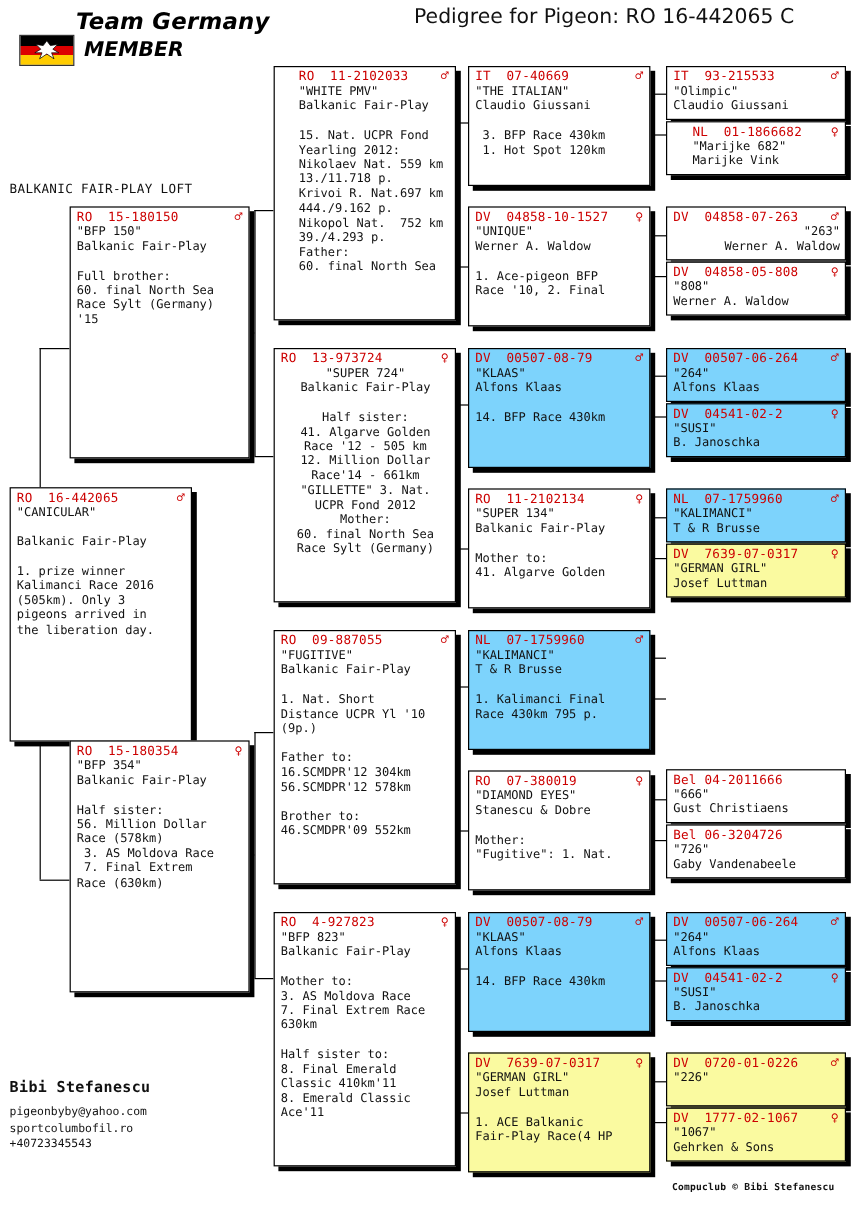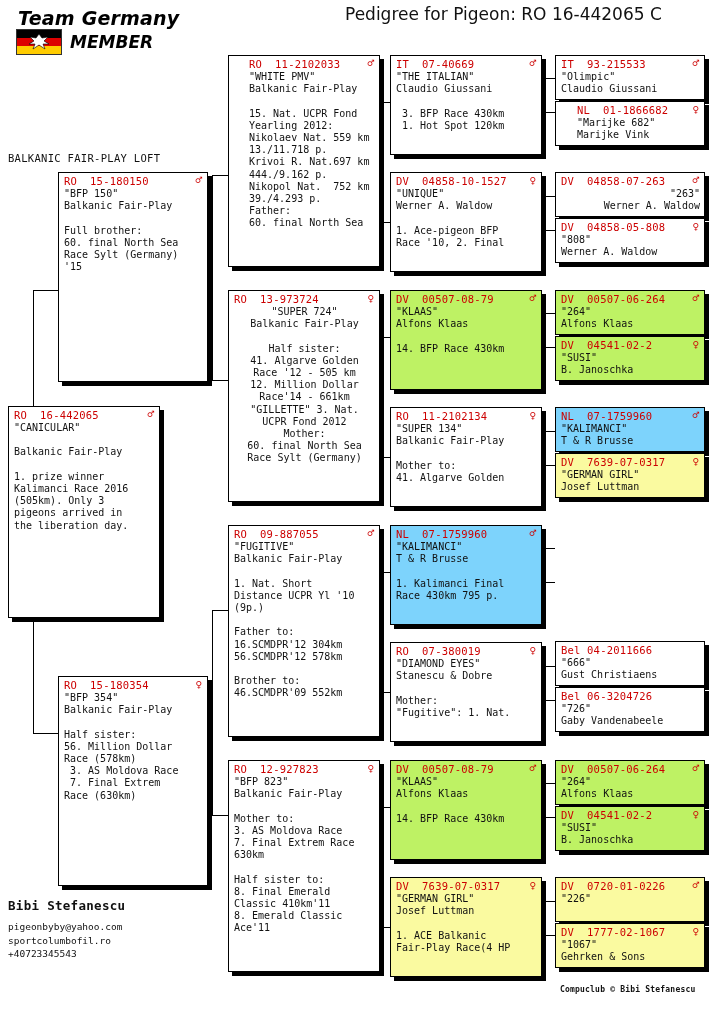--- a/index.html
+++ b/index.html
@@ -11,21 +11,21 @@
     overflow:hidden;
     color:#111;
   }
   .abs{position:absolute;}
 
   
   #logo-block{left:10px;top:8px;width:260px;}
   #logo-team{
     font-family:"DejaVu Sans","Liberation Sans",sans-serif;
     font-weight:bold;font-style:italic;font-size:19px;letter-spacing:.2px;
-    color:#000;line-height:20px;margin-left:8px;
+    color:#000;line-height:20px;margin-left:8px;text-align:center;
   }
   #logo-row{display:flex;align-items:center;margin-top:1px;}
   #flag{
     width:46px;height:26px;margin-left:6px;position:relative;
     background:linear-gradient(to bottom,#000 0 33.3%,#d00 33.3% 66.6%,#fc0 66.6% 100%);
     border:1px solid #333;box-sizing:border-box;
   }
   #flag .eagle{
     position:absolute;left:50%;top:50%;transform:translate(-50%,-50%);
     width:24px;height:20px;
@@ -62,21 +62,21 @@
     color:#cc0000;font-size:10.5px;letter-spacing:.2px;white-space:pre;
   }
   .pbox .sex{
     color:#cc0000;font-size:11px;line-height:11px;font-weight:bold;
     padding-right:1px;
   }
   .pbox .body{
     font-size:10px;line-height:12.2px;white-space:pre-wrap;color:#111;
     margin-top:1px;
   }
-  .green{background:#bef264;}
+  .green{background:#7dd3fc;}
   .pink{background:#7dd3fc;}
   .yellow{background:#fafaa0;}
 
   
   .ln{position:absolute;background:#000;}
   .lnh{height:1px;}
   .lnv{width:1px;}
 
   
   #owner{
@@ -206,21 +206,21 @@
 
 Balkanic Fair-Play
 
 1. prize winner
 Kalimanci Race 2016
 (505km). Only 3
 pigeons arrived in
 the liberation day.</div>
 </div>
 
-<div class="abs pbox" style="left:58px;top:676px;width:150px;height:210px;">
+<div class="abs pbox" style="left:58px;top:617px;width:150px;height:210px;">
   <div class="idrow">
     <span class="pid">RO  15-180354</span>
     <span class="sex">♀</span>
   </div>
   <div class="body">"BFP 354"
 Balkanic Fair-Play
 
 Half sister:
 56. Million Dollar
 Race (578km)
@@ -284,21 +284,21 @@
 Father to:
 16.SCMDPR'12 304km
 56.SCMDPR'12 578km
 
 Brother to:
 46.SCMDPR'09 552km</div>
 </div>
 
 <div class="abs pbox" style="left:228px;top:760px;width:152px;height:212px;">
   <div class="idrow">
-    <span class="pid">RO  12-927823</span>
+    <span class="pid">RO  4-927823</span>
     <span class="sex">♀</span>
   </div>
   <div class="body">"BFP 823"
 Balkanic Fair-Play
 
 Mother to:
 3. AS Moldova Race
 7. Final Extrem Race
 630km
 

